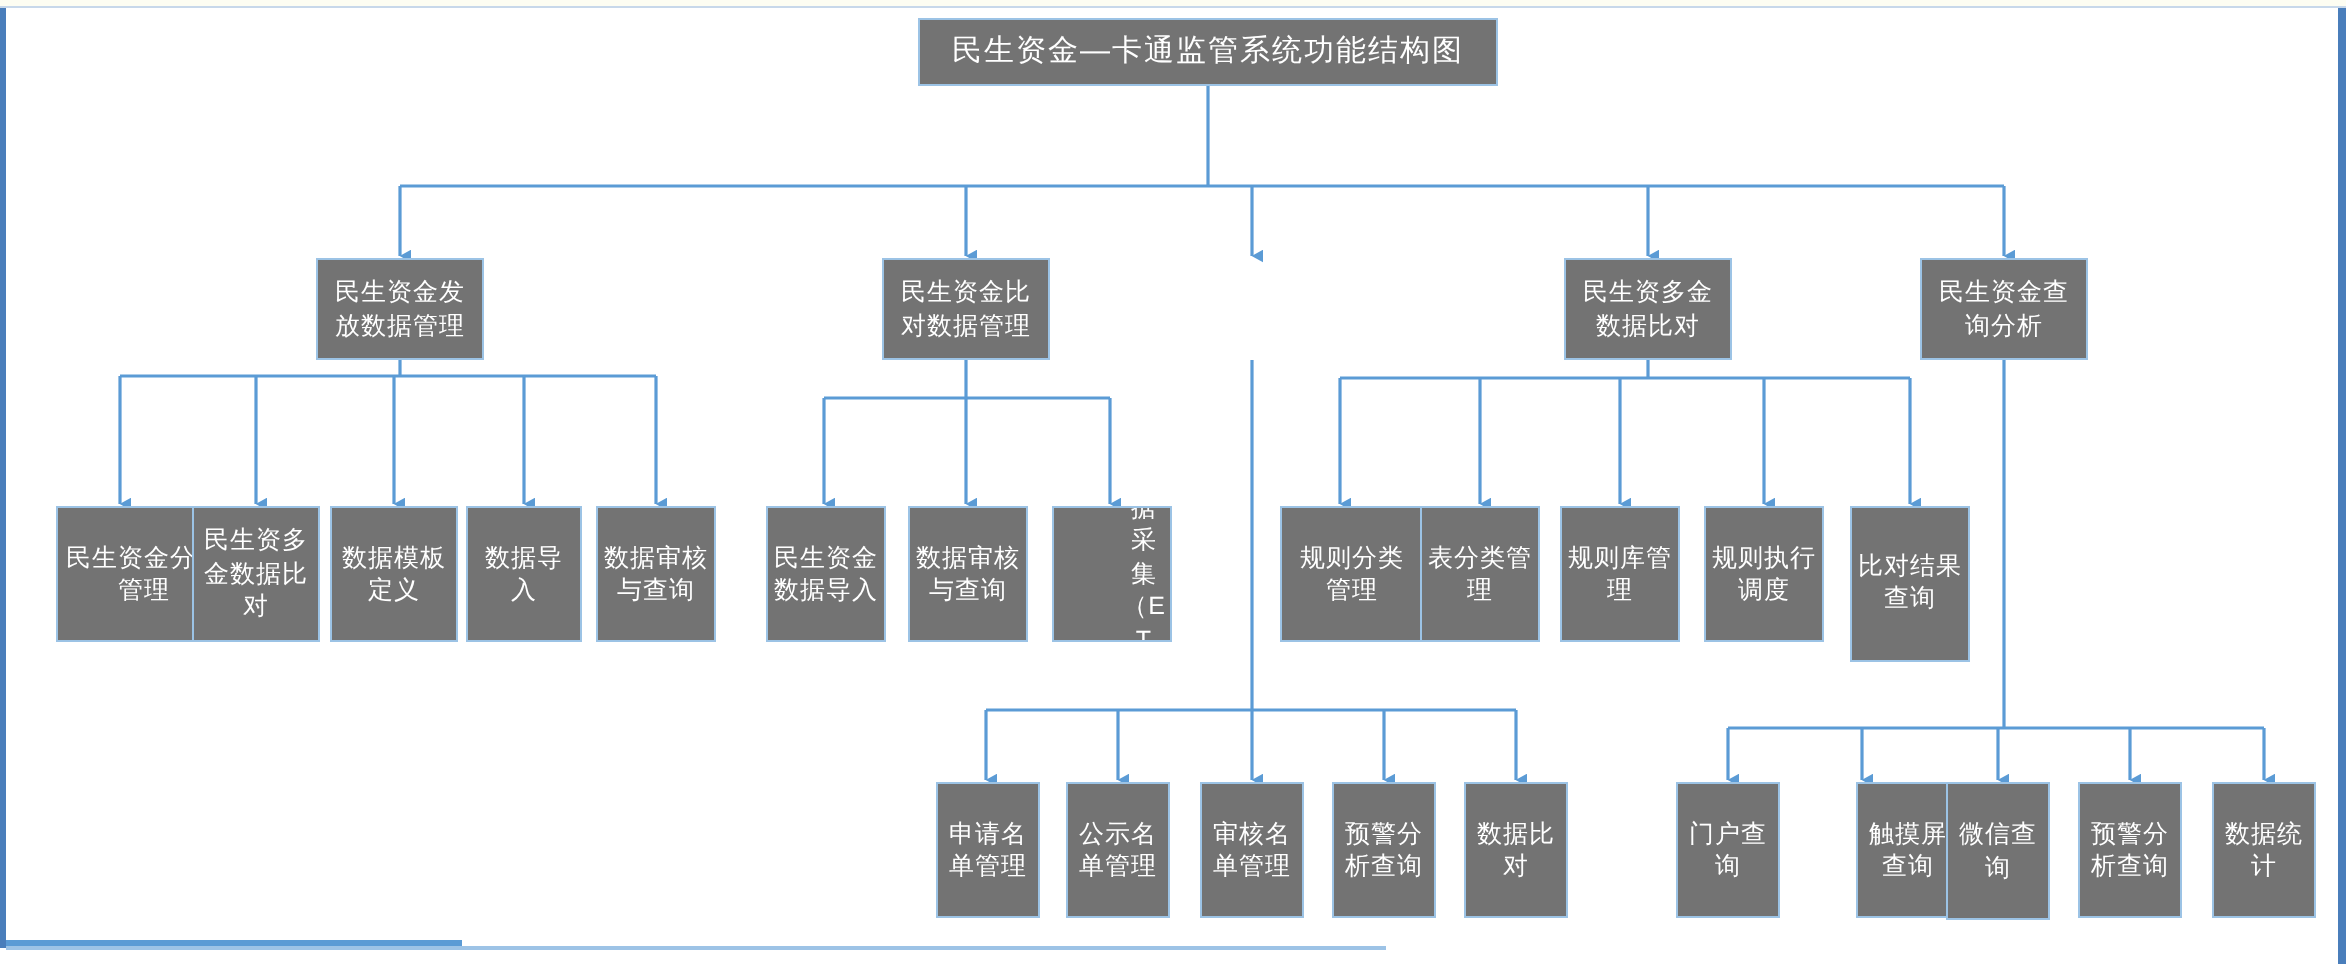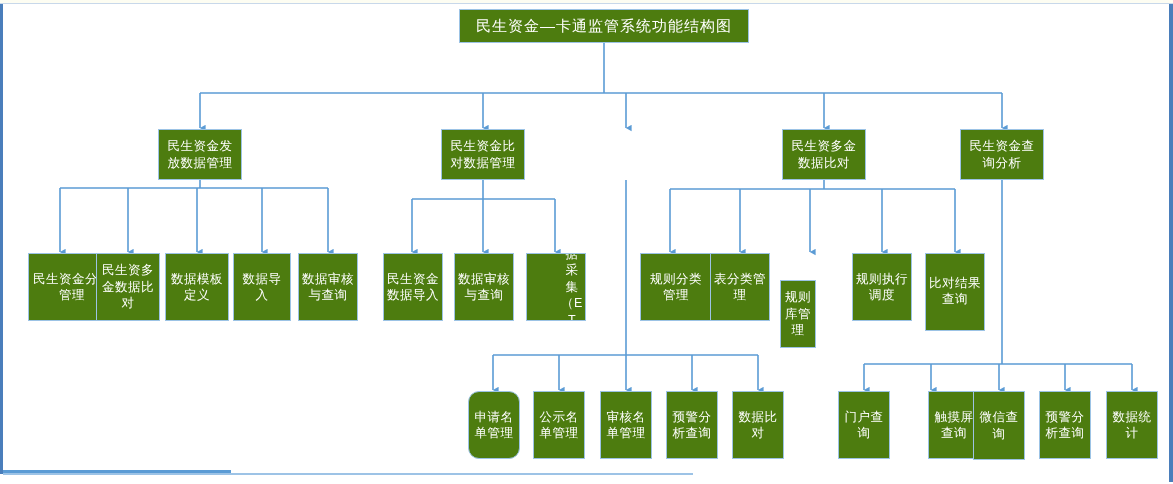--- a/index.html
+++ b/index.html
@@ -15,21 +15,21 @@
   #frame-right{position:absolute;left:1169px;top:4px;width:4px;height:478px;background:#4A7EBB;}
   #frame-top{position:absolute;left:0;top:0;width:1173px;height:3px;background:#fdfdf2;border-bottom:1px solid #c8d8ea;}
   #frame-bottom{position:absolute;left:3px;top:470px;width:228px;height:3px;background:#5B9BD5;}
   #frame-bottom2{position:absolute;left:3px;top:473px;width:690px;height:2px;background:#9dc3e6;}
 
   svg#wires{position:absolute;left:0;top:0;width:1173px;height:484px;pointer-events:none;}
 
   .node{
     position:absolute;
     box-sizing:border-box;
-    background:#4d7c0f;
+    background:#737373;
     border:1px solid #9CC3E5;
     color:#ffffff;
     display:flex;
     align-items:center;
     justify-content:center;
     text-align:center;
     line-height:1.32;
     letter-spacing:.5px;
     word-break:break-all;
     overflow:hidden;
@@ -155,31 +155,31 @@
   <div class="node leaf" style="left:526px;top:253px;width:60px;height:68px;padding-left:32px;">
     <span>数据采集（ETL）</span>
   </div>
 
   <div class="node leaf" style="left:640px;top:253px;width:72px;height:68px;justify-content:flex-end;">
     <span>规则分类管理</span>
   </div>
   <div class="node leaf" style="left:710px;top:253px;width:60px;height:68px;">
     <span>表分类管理</span>
   </div>
-  <div class="node leaf" style="left:780px;top:253px;width:36px;height:68px;margin-top:27px;">
+  <div class="node leaf" style="left:780px;top:253px;width:60px;height:68px;">
     <span>规则库管理</span>
   </div>
   <div class="node leaf" style="left:852px;top:253px;width:60px;height:68px;">
     <span>规则执行调度</span>
   </div>
   <div class="node leaf" style="left:925px;top:253px;width:60px;height:78px;font-family:Liberation Mono, monospace;">
     <span>比对结果查询</span>
   </div>
 
-  <div class="node leaf" style="left:468px;top:391px;width:52px;height:68px;border-radius:11px;">
+  <div class="node leaf" style="left:468px;top:391px;width:52px;height:68px;">
     <span>申请名单管理</span>
   </div>
   <div class="node leaf" style="left:533px;top:391px;width:52px;height:68px;">
     <span>公示名单管理</span>
   </div>
   <div class="node leaf" style="left:600px;top:391px;width:52px;height:68px;">
     <span>审核名单管理</span>
   </div>
   <div class="node leaf" style="left:666px;top:391px;width:52px;height:68px;">
     <span>预警分析查询</span>

